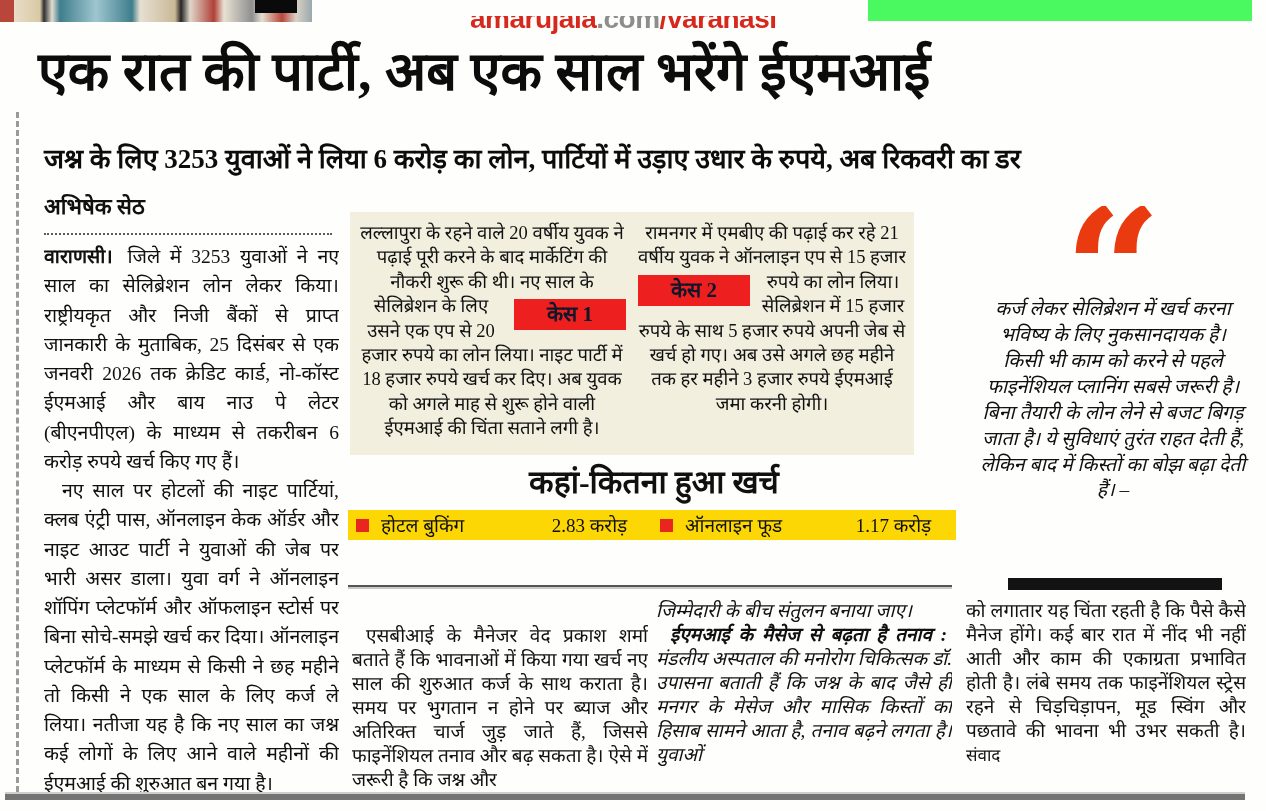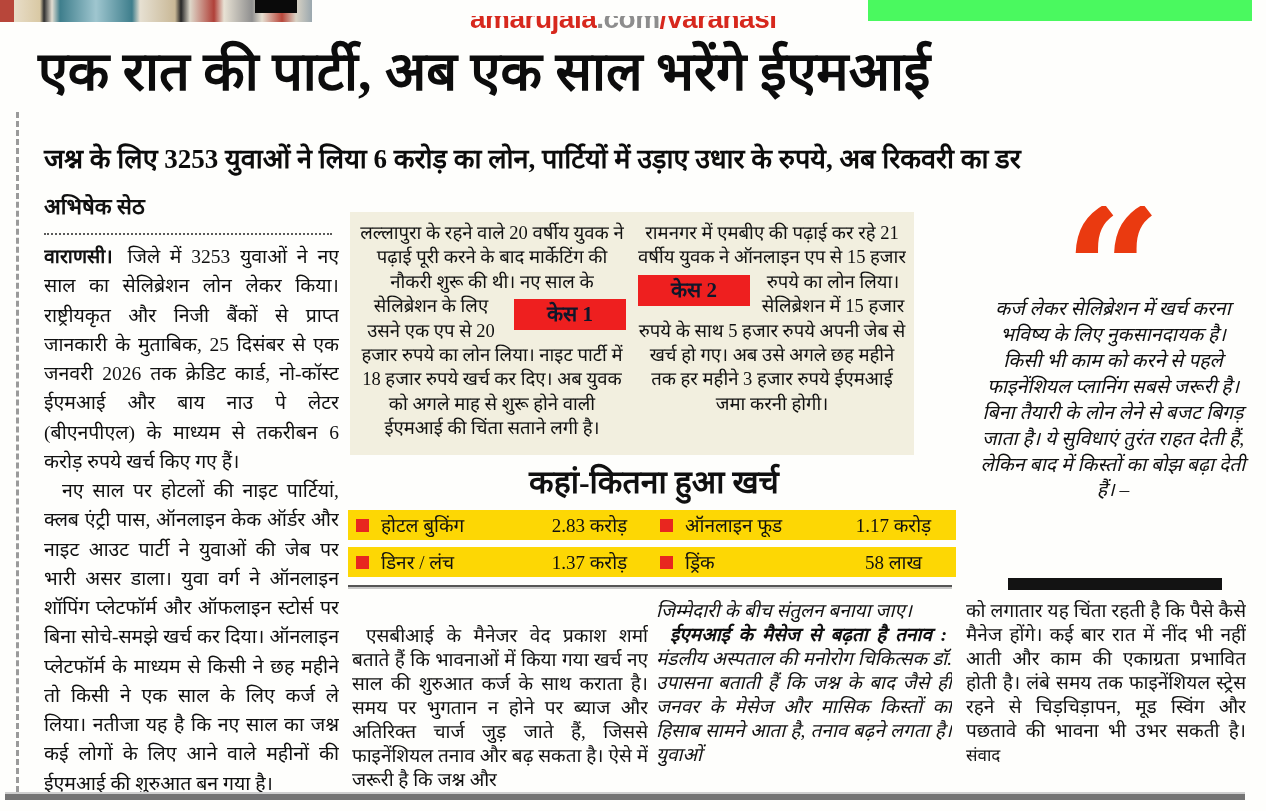--- a/index.html
+++ b/index.html
@@ -135,43 +135,31 @@
         <span class="bullet"></span>
         <span class="spend-label">होटल बुकिंग</span>
         <span class="spend-value">2.83 करोड़</span>
       </div>
       <div class="spend-cell">
         <span class="bullet"></span>
         <span class="spend-label">ऑनलाइन फूड</span>
         <span class="spend-value">1.17 करोड़</span>
       </div>
     </div>
-    <div class="spend-row">
-      <div class="spend-cell">
-        <span class="bullet"></span>
-        <span class="spend-label">डिनर / लंच</span>
-        <span class="spend-value">1.37 करोड़</span>
-      </div>
-      <div class="spend-cell">
-        <span class="bullet"></span>
-        <span class="spend-label">ड्रिंक</span>
-        <span class="spend-value">58 लाख</span>
-      </div>
-    </div>
   </div>
   <div class="table-rule"></div>
 
   <div class="bottom-col" id="bottom-col-1">
     <p>एसबीआई के मैनेजर वेद प्रकाश शर्मा बताते हैं कि भावनाओं में किया गया खर्च नए साल की शुरुआत कर्ज के साथ कराता है। समय पर भुगतान न होने पर ब्याज और अतिरिक्त चार्ज जुड़ जाते हैं, जिससे फाइनेंशियल तनाव और बढ़ सकता है। ऐसे में जरूरी है कि जश्न और</p>
   </div>
   <div class="bottom-col" id="bottom-col-2">
     <p>जिम्मेदारी के बीच संतुलन बनाया जाए।</p>
     <p>
       <span class="inline-subhead">ईएमआई के मैसेज से बढ़ता है तनाव :</span>
-      <span>मंडलीय अस्पताल की मनोरोग चिकित्सक डॉ. उपासना बताती हैं कि जश्न के बाद जैसे ही जनवर के मेसेज और मासिक किस्तों का हिसाब सामने आता है, तनाव बढ़ने लगता है। युवाओं</span>
+      <span>मंडलीय अस्पताल की मनोरोग चिकित्सक डॉ. उपासना बताती हैं कि जश्न के बाद जैसे ही मनगर के मेसेज और मासिक किस्तों का हिसाब सामने आता है, तनाव बढ़ने लगता है। युवाओं</span>
     </p>
   </div>
   <div class="bottom-col" id="bottom-col-3">
     <p>
       <span>को लगातार यह चिंता रहती है कि पैसे कैसे मैनेज होंगे। कई बार रात में नींद भी नहीं आती और काम की एकाग्रता प्रभावित होती है। लंबे समय तक फाइनेंशियल स्ट्रेस रहने से चिड़चिड़ापन, मूड स्विंग और पछतावे की भावना भी उभर सकती है।</span>
       <span class="credit">संवाद</span>
     </p>
   </div>
 
   <div class="quote-block">

